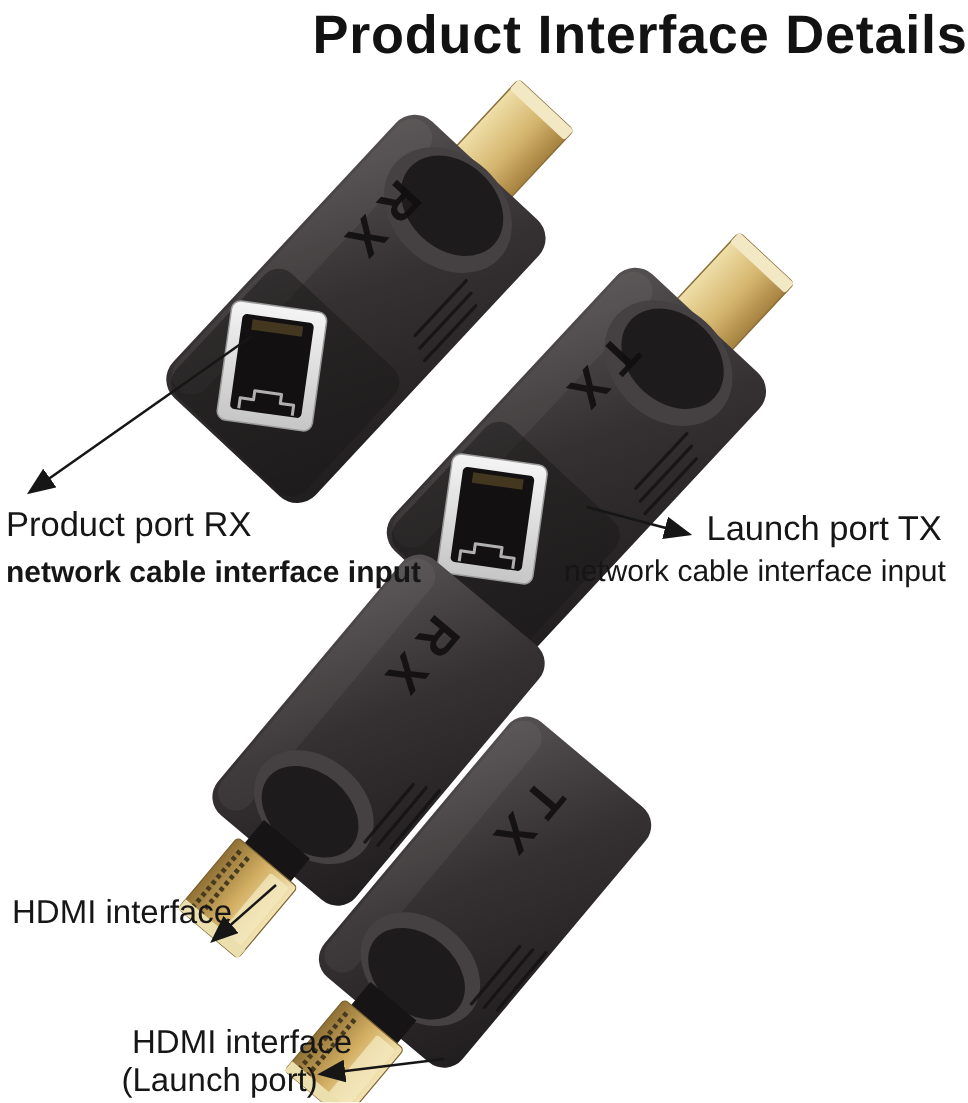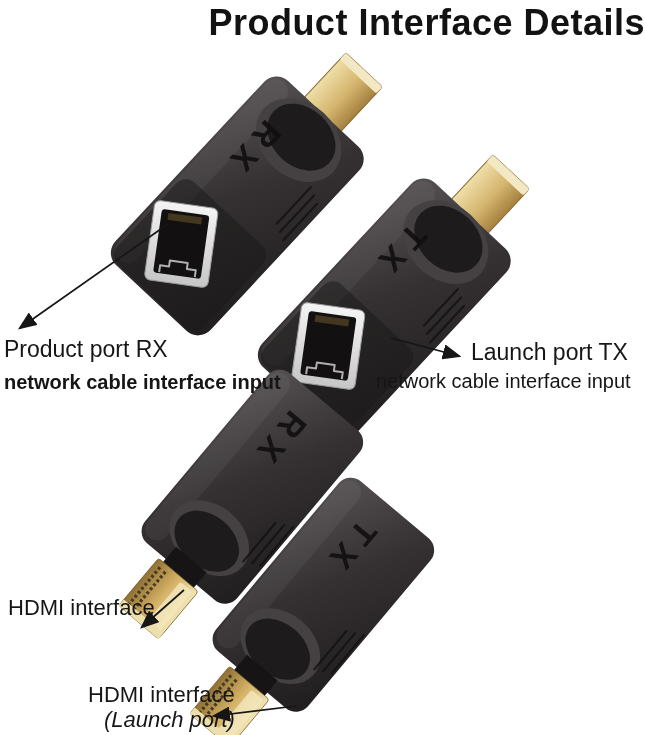--- a/index.html
+++ b/index.html
@@ -145,15 +145,15 @@
 
   <div class="callout co-lg" style="left:4px;top:338px;">Product port RX</div>
   <div class="callout co-md" style="left:4px;top:372px;font-weight:bold;">network cable interface input</div>
 
   <div class="callout co-lg" style="left:471px;top:341px;">Launch port TX</div>
   <div class="callout co-md" style="left:376px;top:371px;">network cable interface input</div>
 
   <div class="callout co-sm" style="left:8px;top:597px;">HDMI interface</div>
 
   <div class="callout co-sm" style="left:88px;top:684px;">HDMI interface</div>
-  <div class="callout co-sm" style="left:104px;top:709px;font-style:italic;">(Launch port)</div>
+  <div class="callout co-sm" style="left:81px;top:709px;">(Launch port)</div>
 
 </div>
 
 </body></html>

